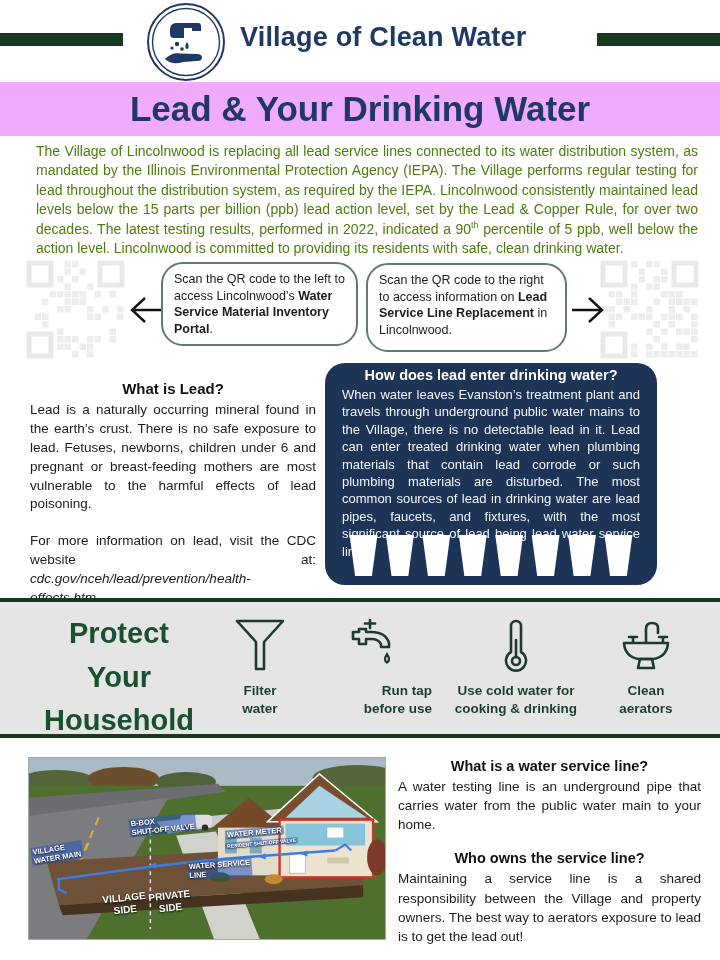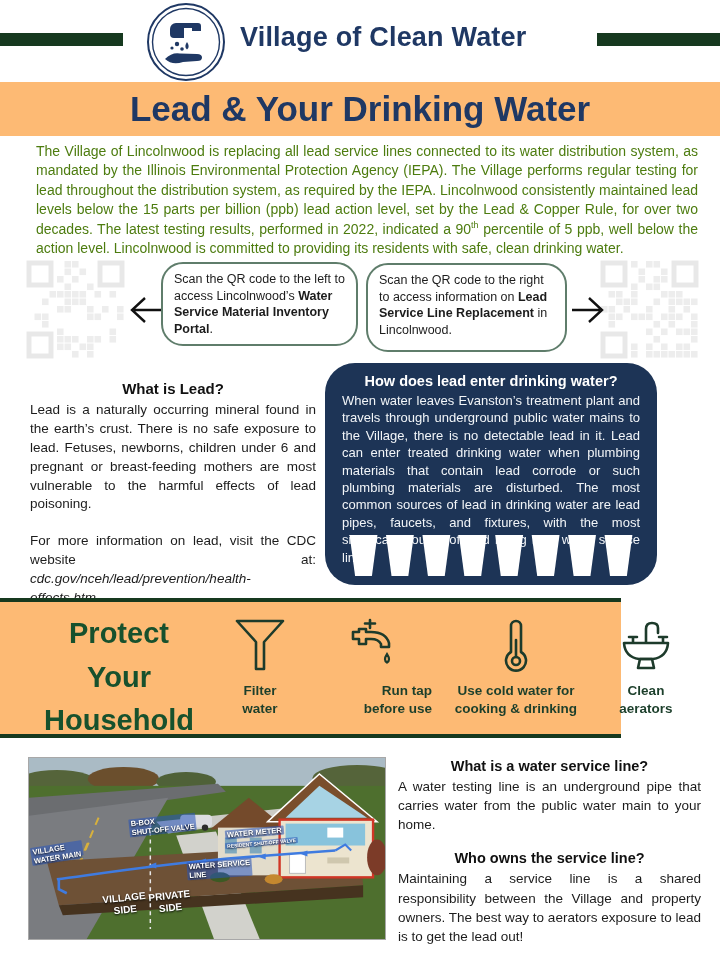--- a/index.html
+++ b/index.html
@@ -8,21 +8,21 @@
   .page { position:relative; width:720px; height:960px; background:#ffffff; margin:0 auto; overflow:hidden; }
 
   
   .green-bar { position:absolute; height:13px; background:#16391f; }
   .green-bar.left  { left:0; top:33px; width:123px; }
   .green-bar.right { left:597px; top:33px; width:123px; }
   .logo { position:absolute; left:146px; top:2px; width:80px; height:80px; z-index:3; }
   .org-name { position:absolute; left:240px; top:22px; font-size:27px; font-weight:bold; color:#1f3864; letter-spacing:0.2px; }
 
   
-  .title-band { position:absolute; left:0; top:82px; width:720px; height:54px; background:#fdba74; }
+  .title-band { position:absolute; left:0; top:82px; width:720px; height:54px; background:#f0abfc; }
   .title-band h2 { text-align:center; line-height:54px; font-size:35px; font-weight:bold; color:#1f3864; }
 
   
   .intro { position:absolute; left:36px; top:142px; width:662px; height:116px; font-size:14px; line-height:1.38; text-align:justify; color:#4d7c0f; overflow:hidden; }
   .intro sup { font-size:9px; }
 
   
   .qr-img { position:absolute; width:101px; height:101px; }
   .qr-img.qleft { left:25px; top:259px; }
   .qr-img.qright { left:599px; top:259px; }
@@ -35,28 +35,28 @@
   .qr-box.bright { left:366px; top:263px; width:201px; height:89px; }
   .qr-box b { font-weight:bold; }
 
   
   .lead-col { position:absolute; left:30px; top:380px; width:286px; }
   .lead-col h3 { text-align:center; font-size:15px; font-weight:bold; color:#111; margin-bottom:4px; }
   .lead-col p { text-align:justify; font-size:13.5px; line-height:1.4; color:#1c1c1c; }
   .lead-col p + p { margin-top:18px; }
   .lead-col i { font-style:italic; }
 
-  .navy-box { position:absolute; left:325px; top:363px; width:332px; height:222px; background:#1d3456; border-radius:30px; padding:10px 17px 0 17px; }
+  .navy-box { position:absolute; left:325px; top:363px; width:332px; height:222px; background:#1d3456; border-radius:20px; padding:4px 17px 0 17px; }
   .navy-box h3 { text-align:center; font-size:14.5px; font-weight:bold; color:#fff; margin-bottom:3px; }
   .navy-box p { text-align:justify; font-size:13px; line-height:1.34; color:#f2f5f8; }
   .cups { position:absolute; left:24px; right:24px; bottom:9px; display:flex; justify-content:space-between; }
   .cup { width:29px; height:41px; background:#fff; clip-path:polygon(2% 0,98% 0,79% 100%,21% 100%); }
 
   
-  .protect-band { position:absolute; left:0; top:598px; width:621px; height:140px; background:#fdba74; border-top:4.5px solid #16391f; border-bottom:4.5px solid #16391f; }
+  .protect-band { position:absolute; left:0; top:598px; width:720px; height:140px; background:#e5e5e5; border-top:4.5px solid #16391f; border-bottom:4.5px solid #16391f; }
   .protect-title { position:absolute; left:24px; top:10px; width:190px; text-align:center; font-size:29px; font-weight:bold; color:#17512d; line-height:1.5; white-space:pre-line; }
   .p-col { position:absolute; text-align:center; }
   .p-col .ic { height:64px; display:flex; align-items:center; justify-content:center; }
   .p-col .lbl { margin-top:4px; font-size:13.5px; font-weight:bold; color:#1c3f2b; line-height:1.3; white-space:pre-line; }
   .p-col.c1 { left:205px; top:12px; width:110px; }
   .p-col.c2 { left:312px; top:12px; width:120px;text-align:right; }
   .p-col.c3 { left:432px; top:12px; width:168px; }
   .p-col.c4 { left:596px; top:12px; width:100px; }
   .p-icon { stroke:#1d3b2b; stroke-width:2.6; fill:none; stroke-linejoin:round; stroke-linecap:round; }
 

